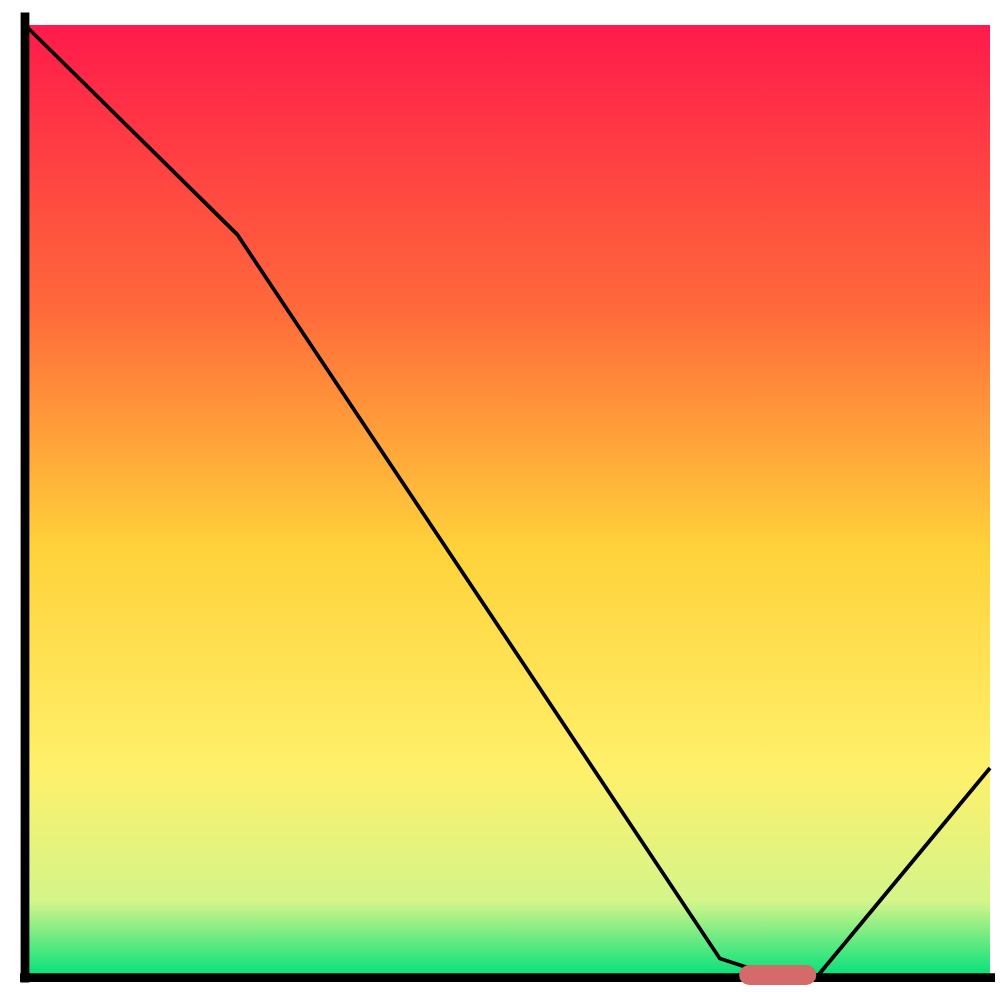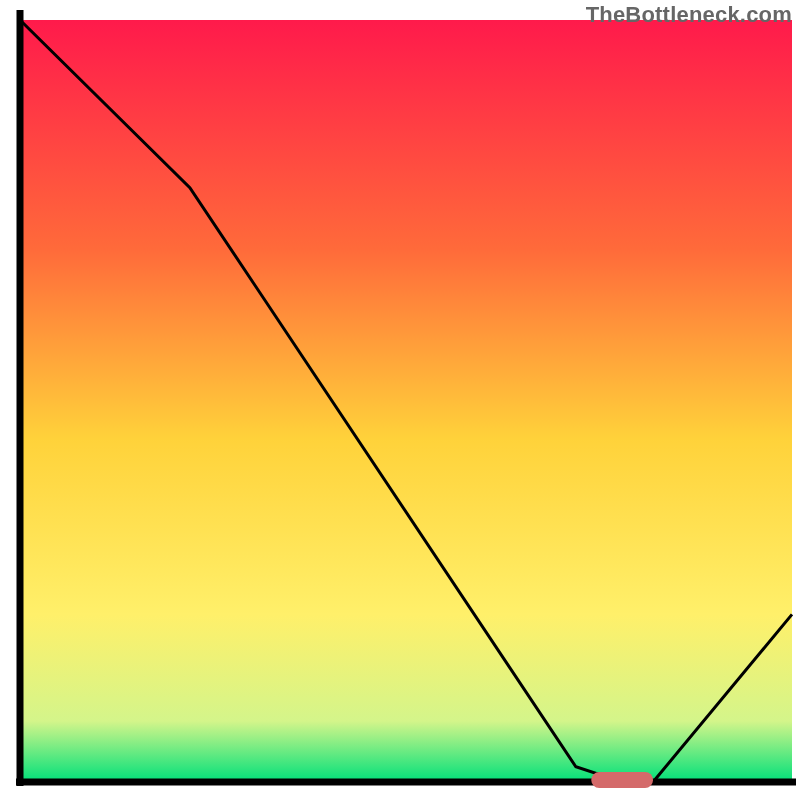--- a/index.html
+++ b/index.html
@@ -29,21 +29,20 @@
   svg {
     display: block;
     width: 800px;
     height: 800px;
   }
 </style>
 </head>
 <body>
 
 <div class="chart-container">
-  <div class="watermark">TheBottleneck.com</div>
   <svg id="chart-svg" viewBox="0 0 800 800" preserveAspectRatio="none">
     <defs>
       <linearGradient id="bg-grad" x1="0" y1="0" x2="0" y2="1">
           <stop offset="0%" stop-color="#ff1a4b"></stop>
           <stop offset="30%" stop-color="#ff6a3a"></stop>
           <stop offset="55.00000000000001%" stop-color="#ffd23a"></stop>
           <stop offset="78%" stop-color="#fff06a"></stop>
           <stop offset="92%" stop-color="#d4f58a"></stop>
           <stop offset="100%" stop-color="#00e07a"></stop>
         </linearGradient>

